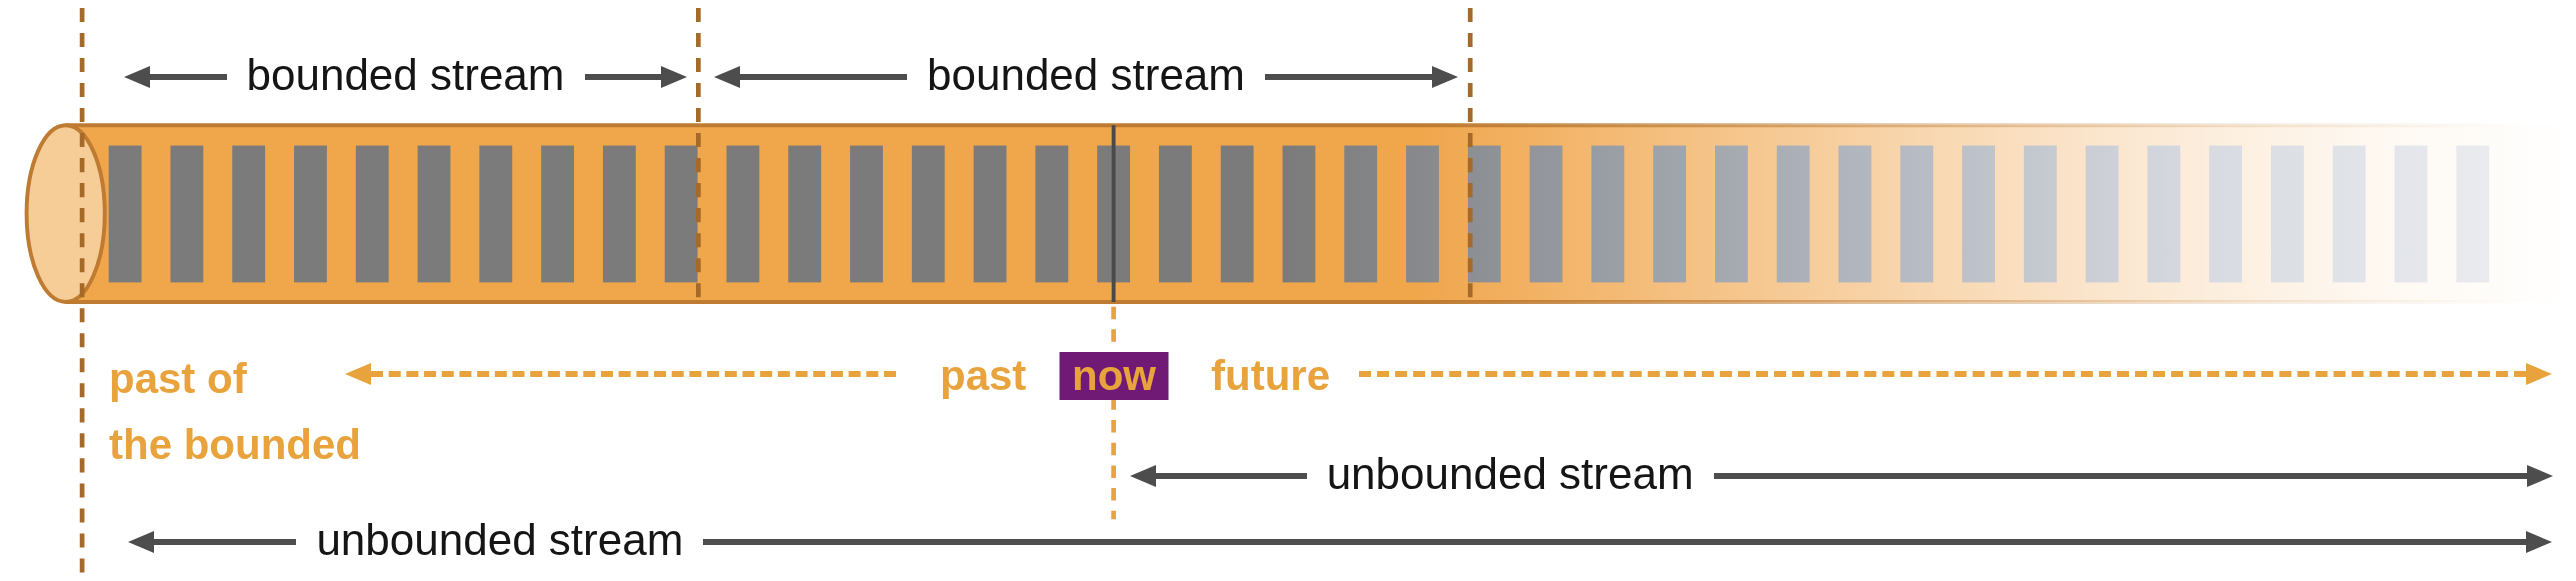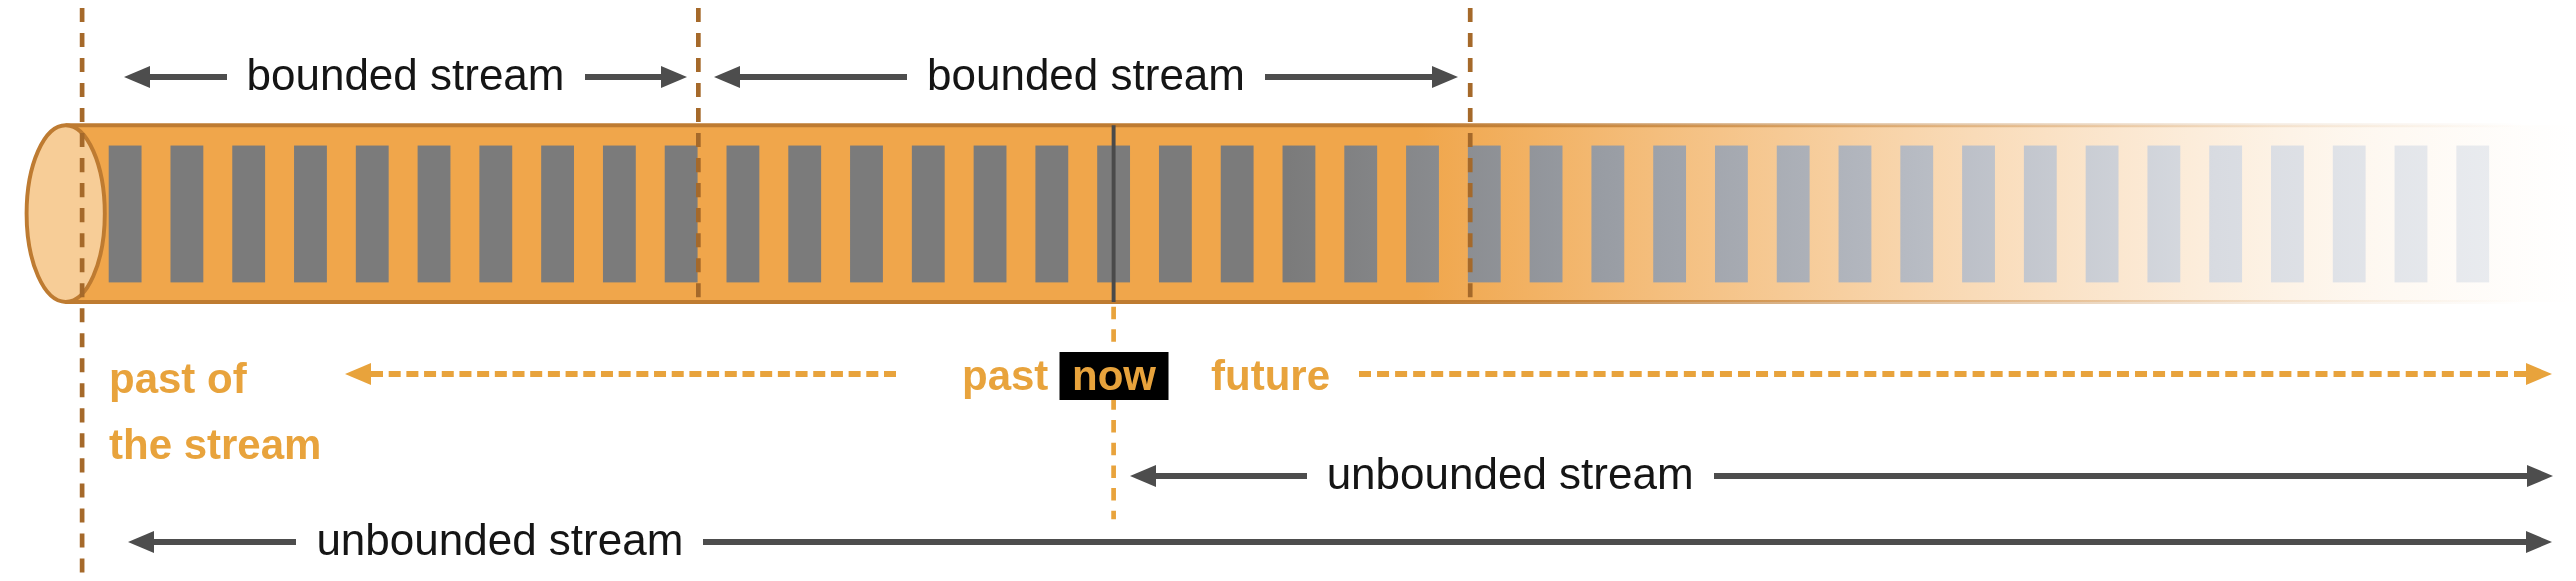--- a/index.html
+++ b/index.html
@@ -34,21 +34,21 @@
     transform: translateY(-2.3px);
   }
 
   .olbl {
     position: absolute;
     font-size: 42px;
     font-weight: 700;
     color: var(--orange-accent);
     white-space: nowrap;
   }
-  .now-lbl { transform: translateX(-50%); background: #000000; padding: 0 12.5px; z-index: 3; }
+  .now-lbl { transform: translateX(-50%); background: #701a75; padding: 0 12.5px; z-index: 3; }
   .start-lbl { line-height: 1.58; }
 </style>
 </head>
 <body>
 
 <div class="stage">
 
   <svg width="2576" height="582" viewBox="0 0 3294 744">
     <defs>
       <linearGradient id="tubeFill" gradientUnits="userSpaceOnUse" x1="0" y1="0" x2="3294" y2="0">
@@ -142,29 +142,29 @@
   <div class="harrow" style="left:714px; top:49px; width:744px;">
     <span class="head left"></span>
     <span class="shaft"></span>
     <span class="lbl">bounded stream</span>
     <span class="shaft"></span>
     <span class="head right"></span>
   </div>
 
   <div class="olbl start-lbl" style="left:109px; top:346px;">
     <div>past of</div>
-    <div>the stream</div>
+    <div>the bounded</div>
   </div>
 
   <div class="harrow thin orange" style="left:345px; top:361px; width:551px;">
     <span class="head left"></span>
     <span class="shaft dashed"></span>
   </div>
 
-  <div class="olbl" style="left:962px; top:352px;text-align:center;">past</div>
+  <div class="olbl" style="left:940px; top:352px;text-align:center;">past</div>
 
   <div class="olbl now-lbl" style="left:1114px; top:352px;">now</div>
 
   <div class="olbl" style="left:1211px; top:352px;text-align:right;">future</div>
 
   <div class="harrow thin orange" style="left:1359px; top:361px; width:1193px;">
     <span class="shaft dashed"></span>
     <span class="head right"></span>
   </div>
 

